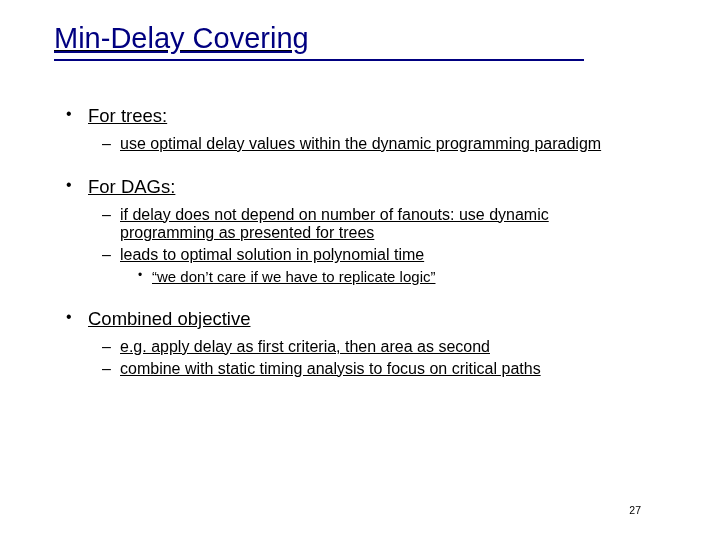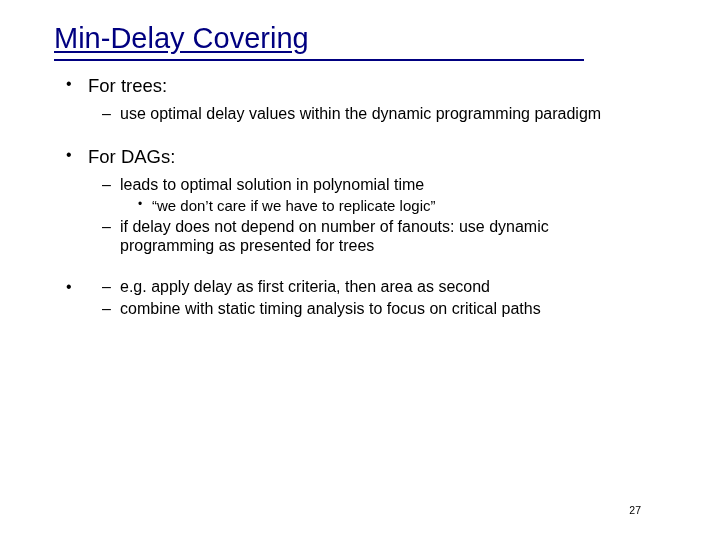--- a/index.html
+++ b/index.html
@@ -1,20 +1,20 @@
 <!DOCTYPE html>
 <html><head>
 <meta charset="utf-8">
 <style>
   * { box-sizing: border-box; margin: 0; padding: 0; }
   html, body { width: 720px; height: 540px; background: #fff; font-family: Arial, Helvetica, sans-serif; color: #000; overflow: hidden; }
-  .slide { position: relative; width: 644px; height: 540px; padding: 22px 40px 0 54px; }
+  .slide { position: relative; width: 644px; height: 540px; padding: 22px 40px 0 54px; text-decoration: underline; }
   .title { font-size: 29px; color: #000080; font-weight: 400; padding-bottom: 4px; border-bottom: 2.4px solid #000080; margin-right: 20px; }
   .title span { text-decoration: underline; text-decoration-color: #000080; text-underline-offset: 3px; }
-  .body { margin-top: 14px; font-size: 18.5px; line-height: 1.18; }
+  .body { margin-top: 44px; font-size: 18.5px; line-height: 1.18; }
   ul { list-style: none; }
   .lvl1 { margin-left: 6px; margin-bottom: 8px; }
   .lvl1 > li { position: relative; padding-left: 28px; margin-bottom: 4px; }
   .lvl1 > li::before { content: "•"; position: absolute; left: 6px; top: 0; font-size: 16px; }
   .lvl2 { margin-top: 8px; margin-left: 10px; font-size: 16px; margin-bottom: 22px; }
   .lvl2 > li { position: relative; padding-left: 22px; margin-bottom: 3px; }
   .lvl2 > li::before { content: "–"; position: absolute; left: 4px; top: 0; }
   .lvl3 { margin-top: 3px; margin-left: 14px; font-size: 15px; }
   .lvl3 > li { position: relative; padding-left: 18px; margin-bottom: 2px; }
   .lvl3 > li::before { content: "•"; position: absolute; left: 4px; top: 0; font-size: 12px; }
@@ -34,31 +34,32 @@
       <li>
         <span>For trees:</span>
         <ul class="lvl2">
           <li>use optimal delay values within the dynamic programming paradigm</li>
         </ul>
       </li>
 
       <li>
         <span>For DAGs:</span>
         <ul class="lvl2">
+          <li>if delay does not depend on number of fanouts: use dynamic programming as presented for trees</li>
           <li>
             <span>leads to optimal solution in polynomial time</span>
             <ul class="lvl3">
               <li>“we don’t care if we have to replicate logic”</li>
             </ul>
           </li>
-          <li>if delay does not depend on number of fanouts: use dynamic programming as presented for trees</li>
         </ul>
       </li>
 
       <li>
+        <span>Combined objective</span>
         <ul class="lvl2">
           <li>e.g. apply delay as first criteria, then area as second</li>
           <li>combine with static timing analysis to focus on critical paths</li>
         </ul>
       </li>
 
     </ul>
   </div>
 
   <div class="pagenum">27</div>

